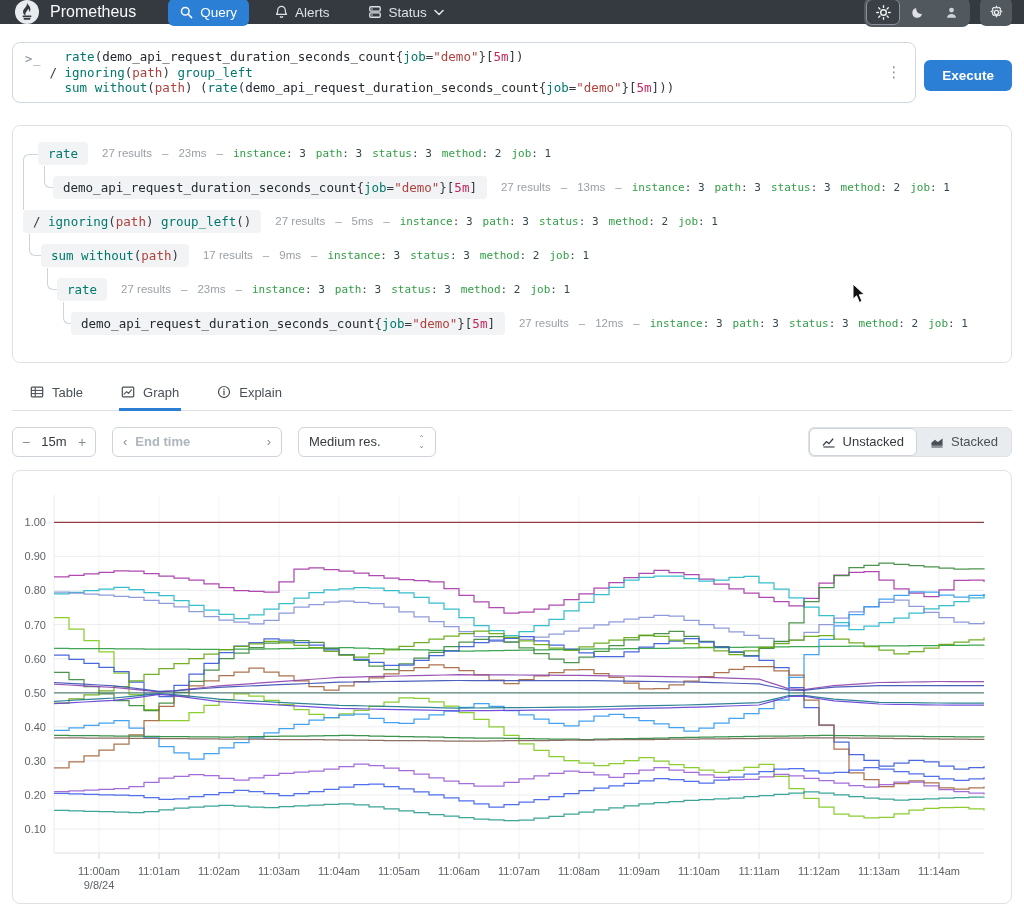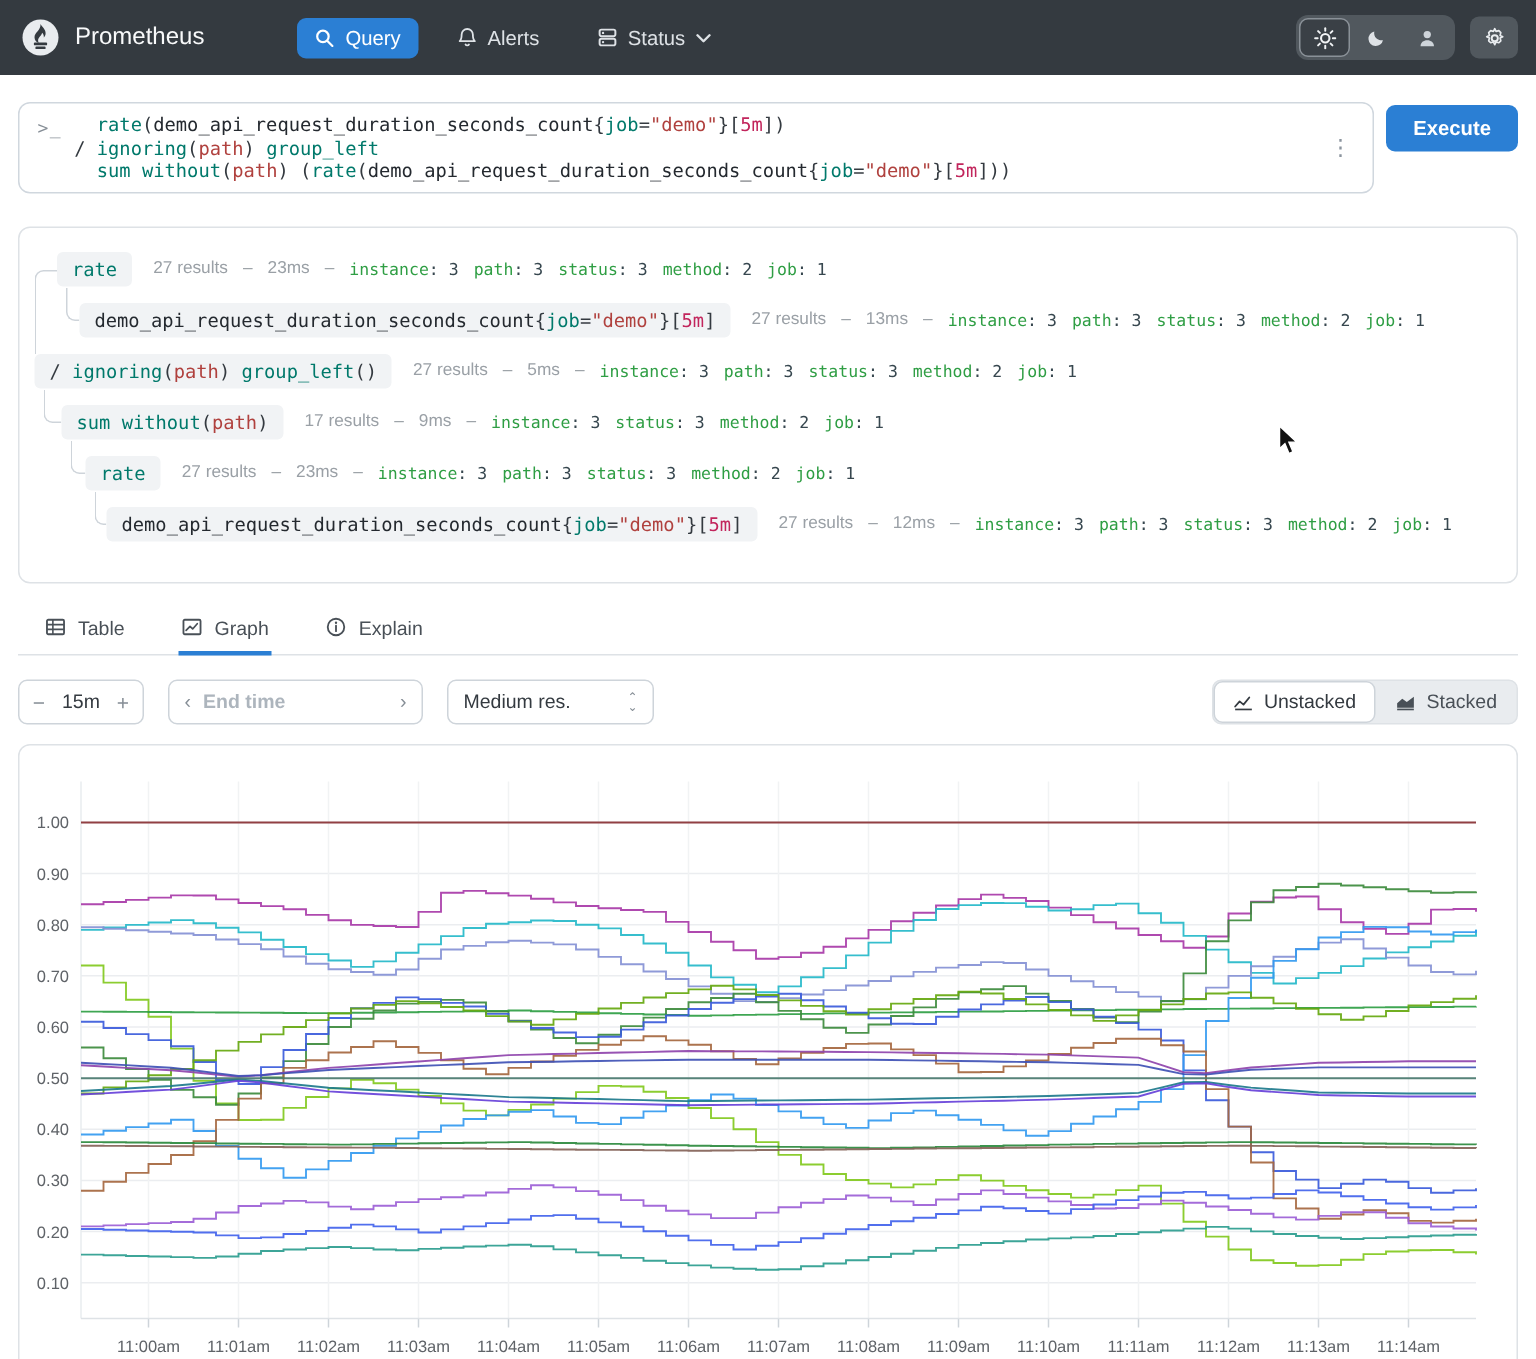--- a/index.html
+++ b/index.html
@@ -1,42 +1,42 @@
 <!DOCTYPE html>
 <html><head>
 <meta charset="utf-8">
 <title>Prometheus</title>
 <style>
   * { margin:0; padding:0; box-sizing:border-box; }
   body { background:#ffffff; font-family:"Liberation Sans", sans-serif; width:1024px; height:906px; position:relative; overflow:hidden; }
   .mono { font-family:"DejaVu Sans Mono", monospace; }
 
   
-  .navbar { height:50px; background:#343a40; display:flex; align-items:center; padding:0 12px 0 14px; }
+  .navbar { height:24px; background:#343a40; display:flex; align-items:center; padding:0 12px 0 14px; }
   .brand { display:flex; align-items:center; gap:10px; color:#f8f9fa; font-size:16px; }
-  .nav-items { display:flex; align-items:center; margin-left:62px; gap:14px; }
+  .nav-items { display:flex; align-items:center; margin-left:32px; gap:14px; }
   .nav-btn { display:flex; align-items:center; gap:7px; color:#dee2e6; font-size:13.5px; padding:6px 12px; border-radius:6px; cursor:pointer; background:transparent; border:none; }
   .nav-btn.active { background:#2b7fd4; color:#fff; }
   .nav-right { margin-left:auto; display:flex; align-items:center; gap:10px; }
   .theme-group { display:flex; background:#51585e; border-radius:8px; padding:2px; }
   .theme-btn { width:34px; height:26px; display:flex; align-items:center; justify-content:center; border-radius:6px; border:1px solid transparent; background:transparent; cursor:pointer; }
   .theme-btn.selected { background:#3a4046; border-color:#8a9198; }
   .icon-btn { width:32px; height:28px; display:flex; align-items:center; justify-content:center; background:#51585e; border:none; border-radius:6px; cursor:pointer; }
   svg.ic { display:block; }
 
   .content { padding:0 12px; }
 
   
   .editor-row { display:flex; align-items:flex-start; margin-top:18px; gap:8px; }
   .editor-box { flex:1; border:1px solid #d0d7de; border-radius:8px; background:#fff; display:flex; padding:6px 8px 6px 8px; min-height:50px; position:relative; }
   .prompt { color:#868e96; font-size:12px; padding:3px 8px 0 4px; letter-spacing:1px; }
   .code-area { flex:1; }
   .code-line { font-family:"DejaVu Sans Mono", monospace; font-size:12.5px; line-height:15.5px; white-space:pre; color:#343a40; }
   .kebab { color:#8b949e; font-size:15px; align-self:center; padding:0 6px; cursor:pointer; user-select:none; }
-  .execute-btn { background:#2b7fd4; color:#fff; font-size:13.5px; font-weight:bold; border:none; border-radius:6px; padding:8px 18px; margin-top:2px; cursor:pointer; }
+  .execute-btn { background:#2b7fd4; color:#fff; font-size:13.5px; font-weight:bold; border:none; border-radius:6px; padding:8px 18px; margin-top:18px; cursor:pointer; }
 
   .tk-fn { color:#00796b; } .tk-lbl { color:#00796b; } .tk-str { color:#b0413e; }
   .tk-dur { color:#c2255c; } .tk-m { color:#24292f; } .tk-p { color:#343a40; }
 
   
   .tree-card { border:1px solid #dee2e6; border-radius:8px; margin-top:22px; height:238px; position:relative; background:#fff; }
   .tree-row { position:absolute; display:flex; align-items:center; gap:14px; }
   .pill { background:#f1f3f5; border-radius:4px; padding:4px 10px; font-family:"DejaVu Sans Mono", monospace; font-size:12.5px; white-space:pre; cursor:pointer; }
   .stats { display:flex; align-items:center; gap:10px; font-size:11.5px; color:#9aa0a6; white-space:nowrap; }
   .stats .dash { color:#9aa0a6; }

